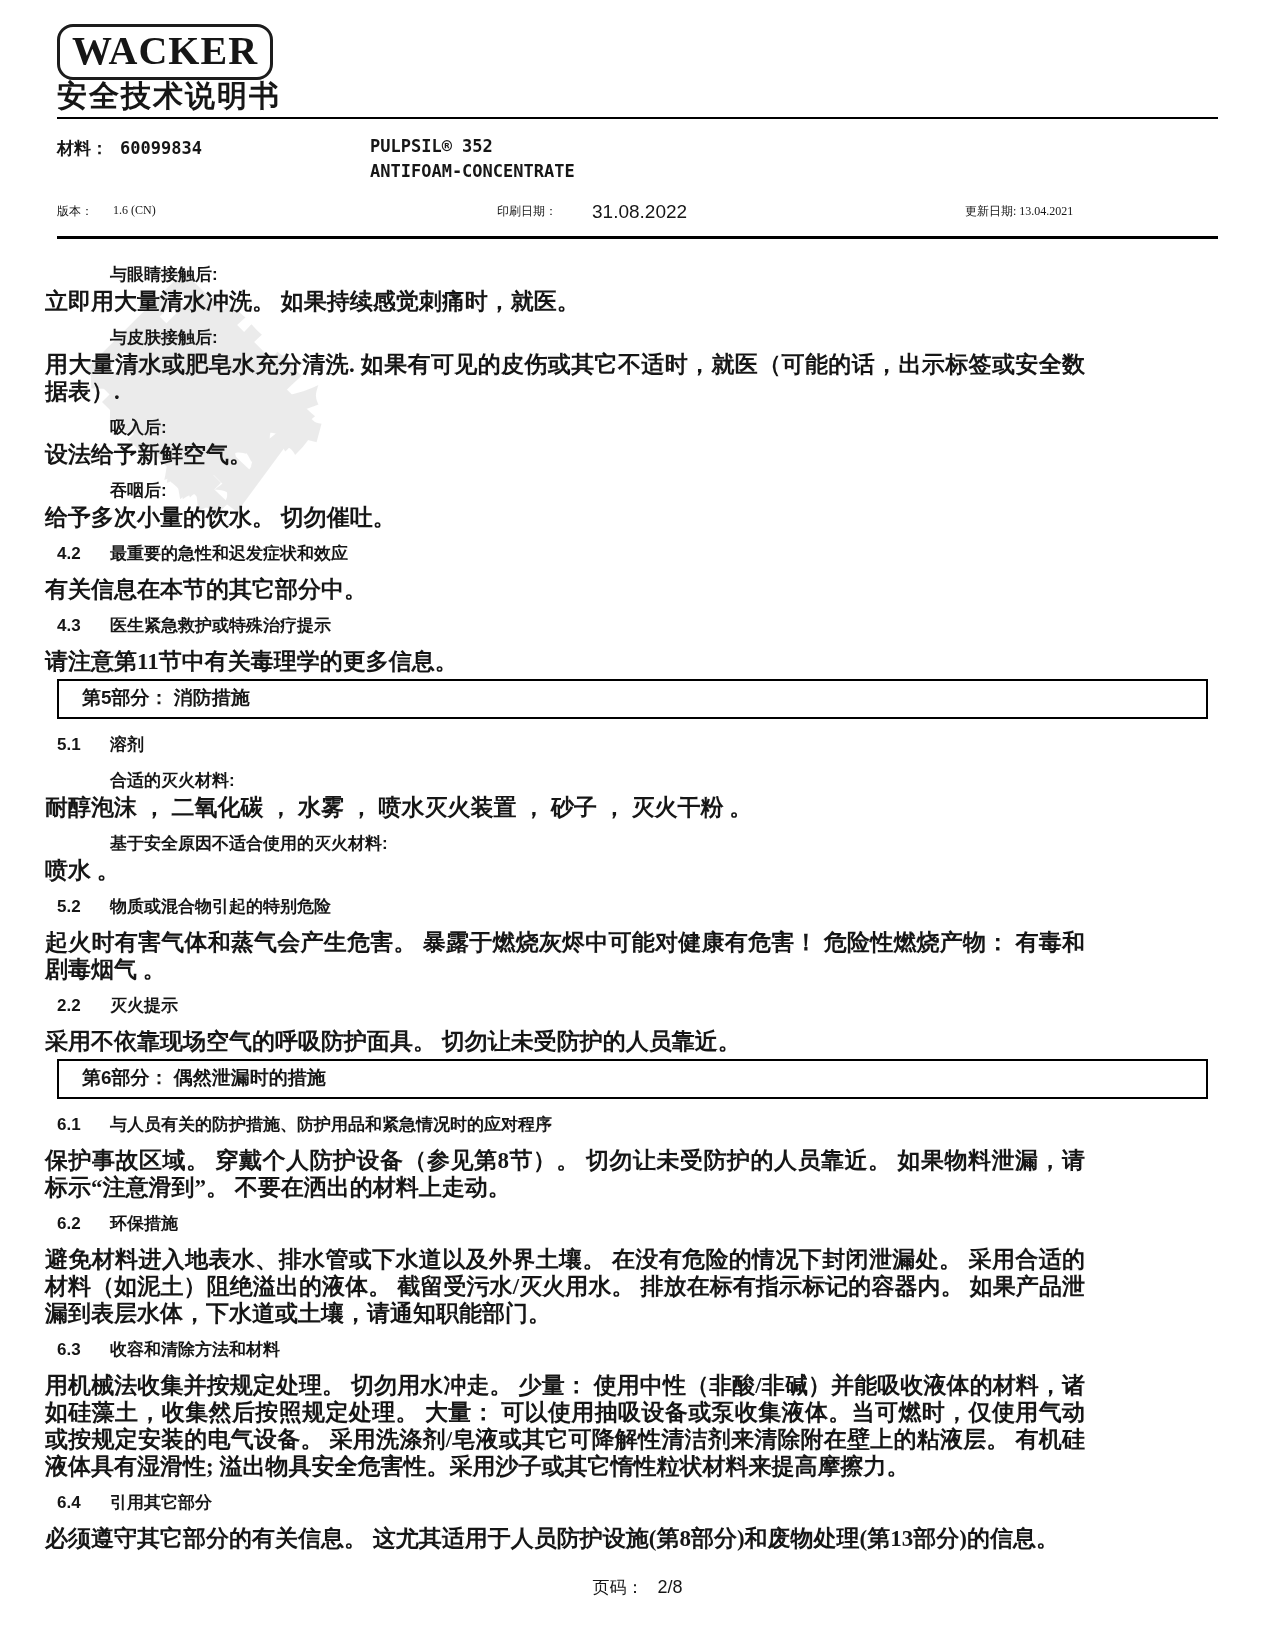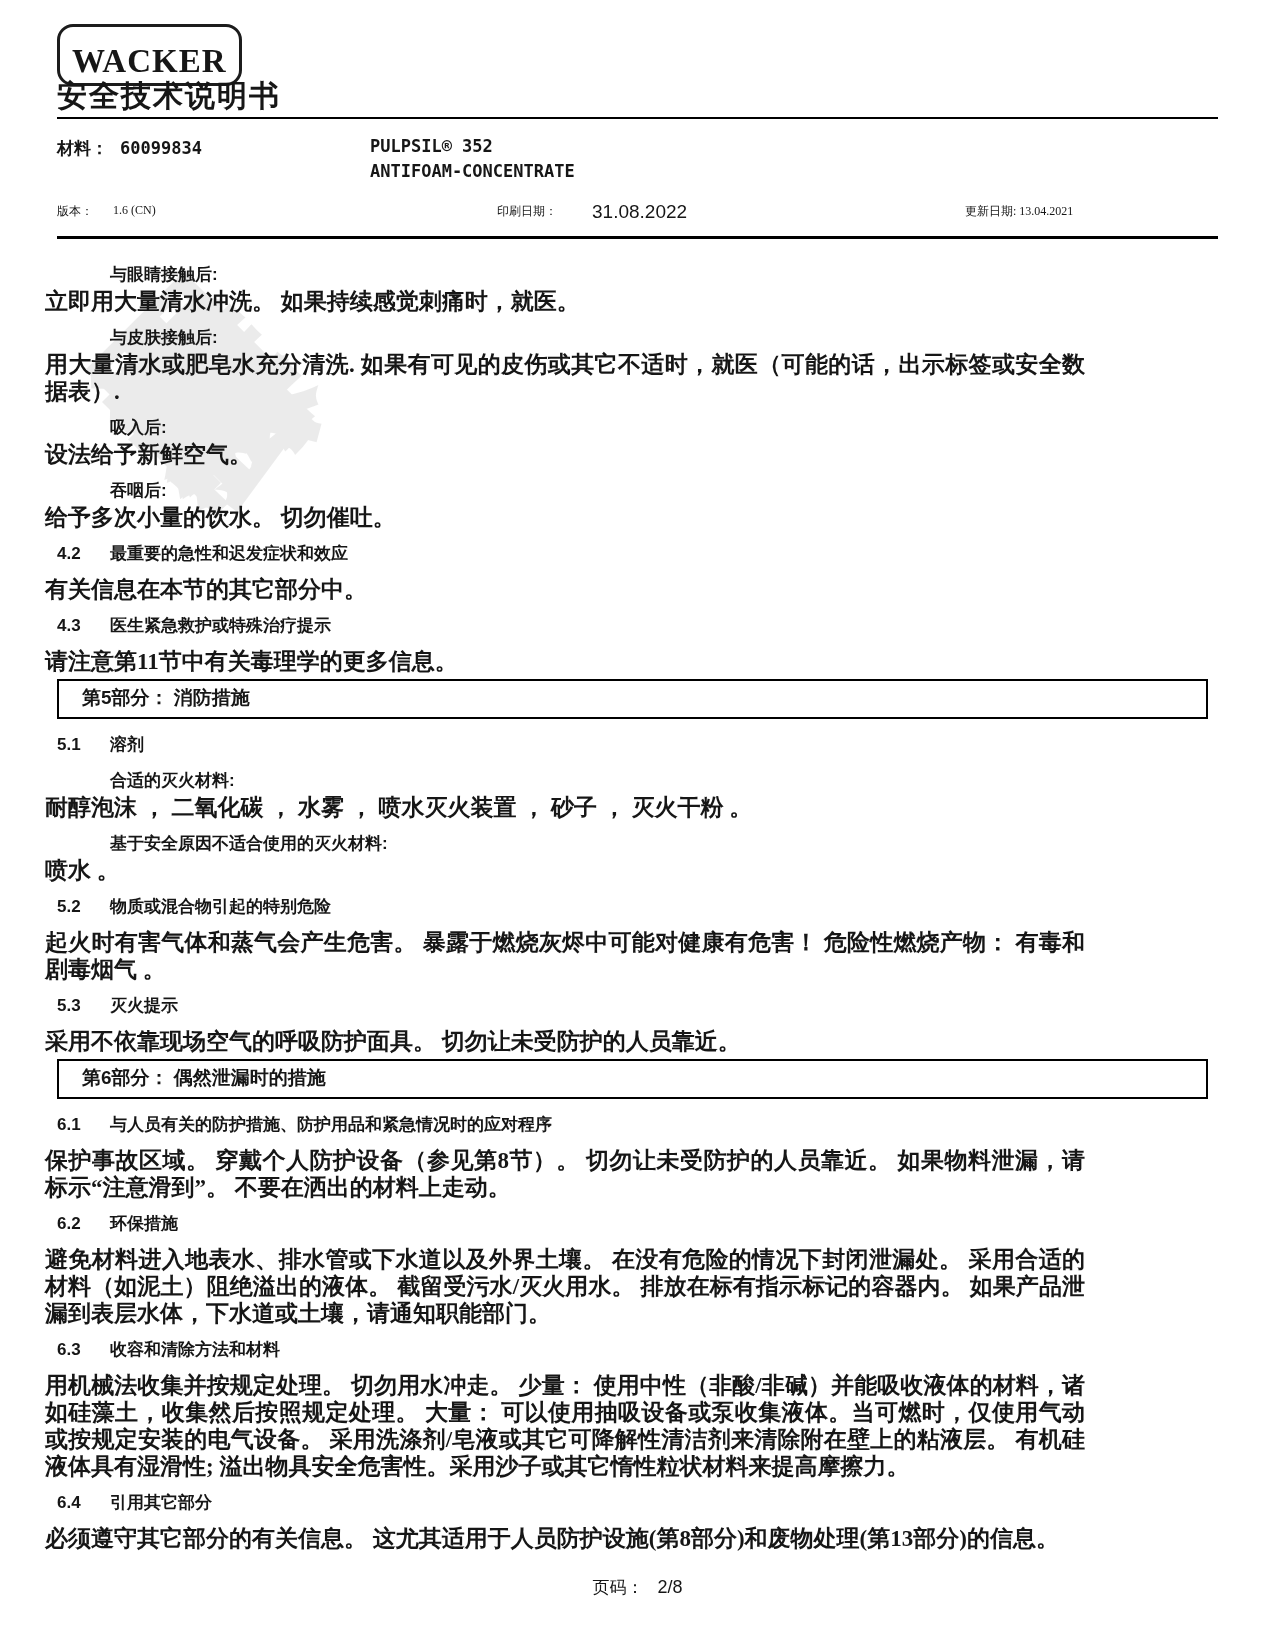--- a/index.html
+++ b/index.html
@@ -28,23 +28,23 @@
     opacity:0.075;
     z-index:0;
     white-space:nowrap;
     pointer-events:none;
   }
   .content{position:relative;z-index:1;}
   
   .logo{
     position:absolute;left:57px;top:24px;
     border:3px solid #1c1c1c;border-radius:16px;
-    padding:16px 12px 3px 12px;
+    padding:0px 12px 3px 12px;
     font-family:"Liberation Serif","DejaVu Serif",serif;
-    font-weight:bold;font-size:33px;letter-spacing:1px;
+    font-weight:bold;font-size:40px;letter-spacing:1px;
   }
   .doc-title{
     position:absolute;left:57px;top:76px;margin:0;
     font-family:"Liberation Sans","DejaVu Sans",sans-serif;
     font-weight:bold;font-size:30px;letter-spacing:2px;
   }
   .rule{position:absolute;background:#000;}
   .rule-1{left:57px;top:117px;width:1161px;height:2px;}
   .rule-2{left:57px;top:236px;width:1161px;height:3px;}
   .hlabel{
@@ -162,21 +162,21 @@
       <div class="subhead">合适的灭火材料:</div>
       <p class="para">耐醇泡沫 ， 二氧化碳 ， 水雾 ， 喷水灭火装置 ， 砂子 ， 灭火干粉 。</p>
       <div class="subhead">基于安全原因不适合使用的灭火材料:</div>
       <p class="para">喷水 。</p>
       <div class="numbered">
         <span class="num">5.2</span>
         <span class="ntitle">物质或混合物引起的特别危险</span>
       </div>
       <p class="para">起火时有害气体和蒸气会产生危害。 暴露于燃烧灰烬中可能对健康有危害！ 危险性燃烧产物： 有毒和剧毒烟气 。</p>
       <div class="numbered">
-        <span class="num">5.3</span>
+        <span class="num">2.2</span>
         <span class="ntitle">灭火提示</span>
       </div>
       <p class="para">采用不依靠现场空气的呼吸防护面具。 切勿让未受防护的人员靠近。</p>
       <div class="secbox">第6部分： 偶然泄漏时的措施</div>
       <div class="numbered">
         <span class="num">6.1</span>
         <span class="ntitle">与人员有关的防护措施、防护用品和紧急情况时的应对程序</span>
       </div>
       <p class="para">保护事故区域。 穿戴个人防护设备（参见第8节）。 切勿让未受防护的人员靠近。 如果物料泄漏，请标示“注意滑到”。 不要在洒出的材料上走动。</p>
       <div class="numbered">

